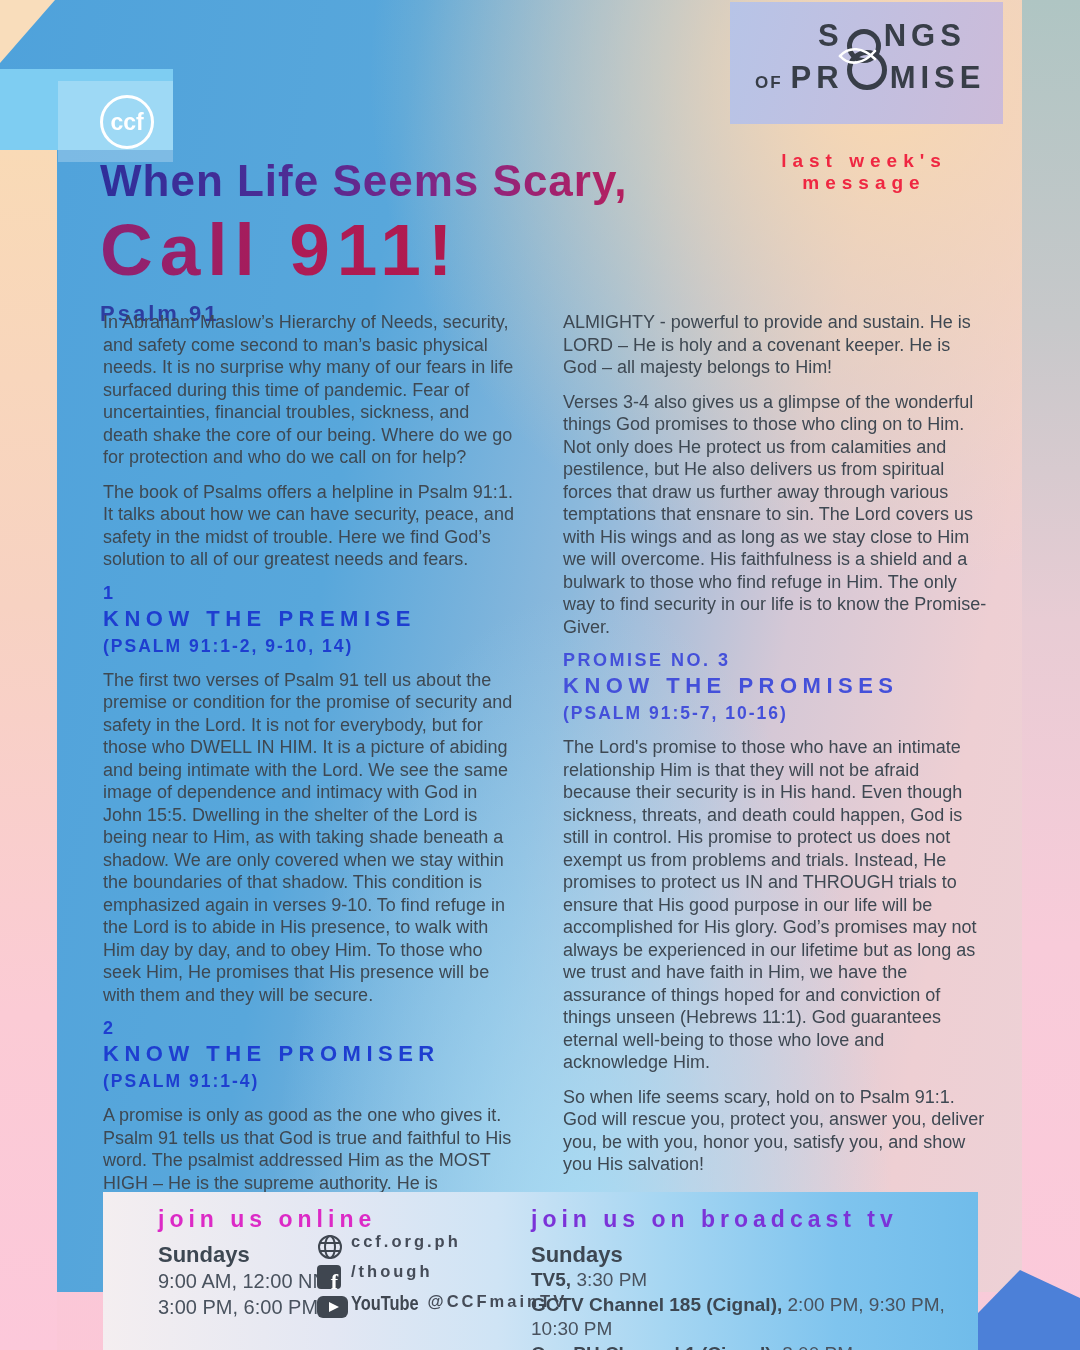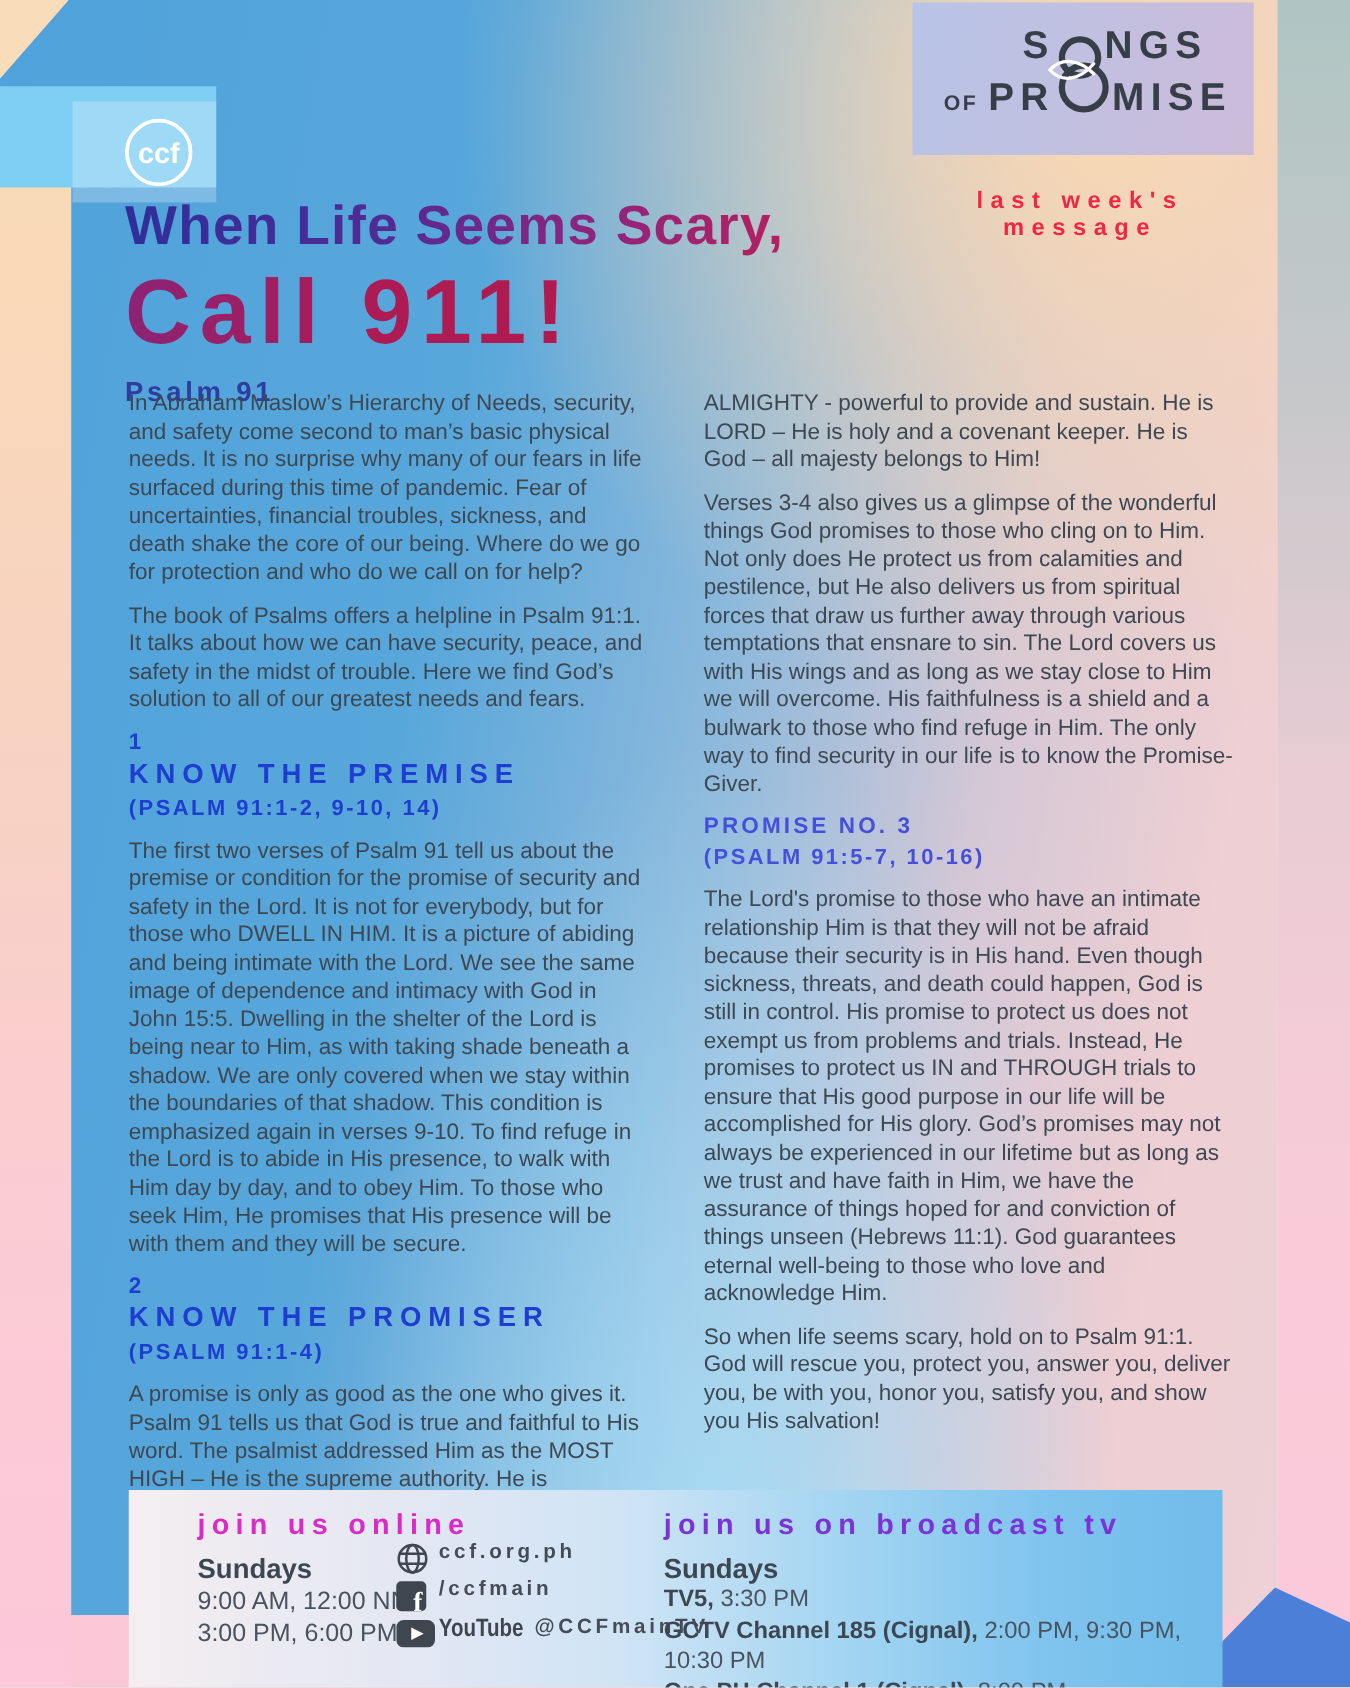--- a/index.html
+++ b/index.html
@@ -166,20 +166,21 @@
         <span class="sec-title">KNOW THE PROMISER</span>
         <span class="sec-ref">(PSALM 91:1-4)</span>
       </div>
       <p>A promise is only as good as the one who gives it. Psalm 91 tells us that God is true and faithful to His word. The psalmist addressed Him as the MOST HIGH – He is the supreme authority. He is</p>
     </div>
     <div class="col-right">
       <p>ALMIGHTY - powerful to provide and sustain. He is LORD – He is holy and a covenant keeper. He is God – all majesty belongs to Him!</p>
       <p>Verses 3-4 also gives us a glimpse of the wonderful things God promises to those who cling on to Him. Not only does He protect us from calamities and pestilence, but He also delivers us from spiritual forces that draw us further away through various temptations that ensnare to sin. The Lord covers us with His wings and as long as we stay close to Him we will overcome. His faithfulness is a shield and a bulwark to those who find refuge in Him. The only way to find security in our life is to know the Promise-Giver.</p>
       <div class="sec">
         <span class="sec-num">PROMISE NO. 3</span>
+        <span class="sec-title">KNOW THE PROMISES</span>
         <span class="sec-ref">(PSALM 91:5-7, 10-16)</span>
       </div>
       <p>The Lord's promise to those who have an intimate relationship Him is that they will not be afraid because their security is in His hand. Even though sickness, threats, and death could happen, God is still in control. His promise to protect us does not exempt us from problems and trials. Instead, He promises to protect us IN and THROUGH trials to ensure that His good purpose in our life will be accomplished for His glory. God’s promises may not always be experienced in our lifetime but as long as we trust and have faith in Him, we have the assurance of things hoped for and conviction of things unseen (Hebrews 11:1). God guarantees eternal well-being to those who love and acknowledge Him.</p>
       <p>So when life seems scary, hold on to Psalm 91:1. God will rescue you, protect you, answer you, deliver you, be with you, honor you, satisfy you, and show you His salvation!</p>
     </div>
   </div>
 
   <div class="footer-panel">
 
     <div class="online">
@@ -200,21 +201,21 @@
           </svg>
         </span>
         <span class="link-text">ccf.org.ph</span>
       </div>
       <div class="link-row">
         <span class="link-icon">
           <span class="fb-badge">
               <span>f</span>
             </span>
         </span>
-        <span class="link-text">/ccfmain</span>
+        <span class="link-text">/though</span>
       </div>
       <div class="link-row">
         <span class="link-icon">
           <svg width="31" height="22" viewBox="0 0 31 22">
             <rect x="0" y="0" width="31" height="22" rx="6" fill="#3f4650"></rect>
             <polygon points="12,6 22,11 12,16" fill="#ffffff"></polygon>
           </svg>
         </span>
         <span class="yt-brand">YouTube</span>
         <span class="link-text">@CCFmainTV</span>

